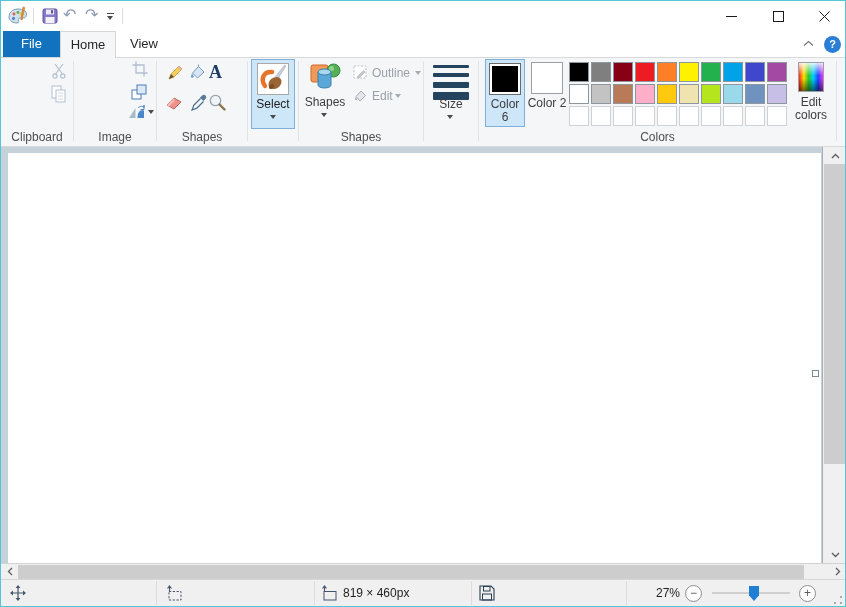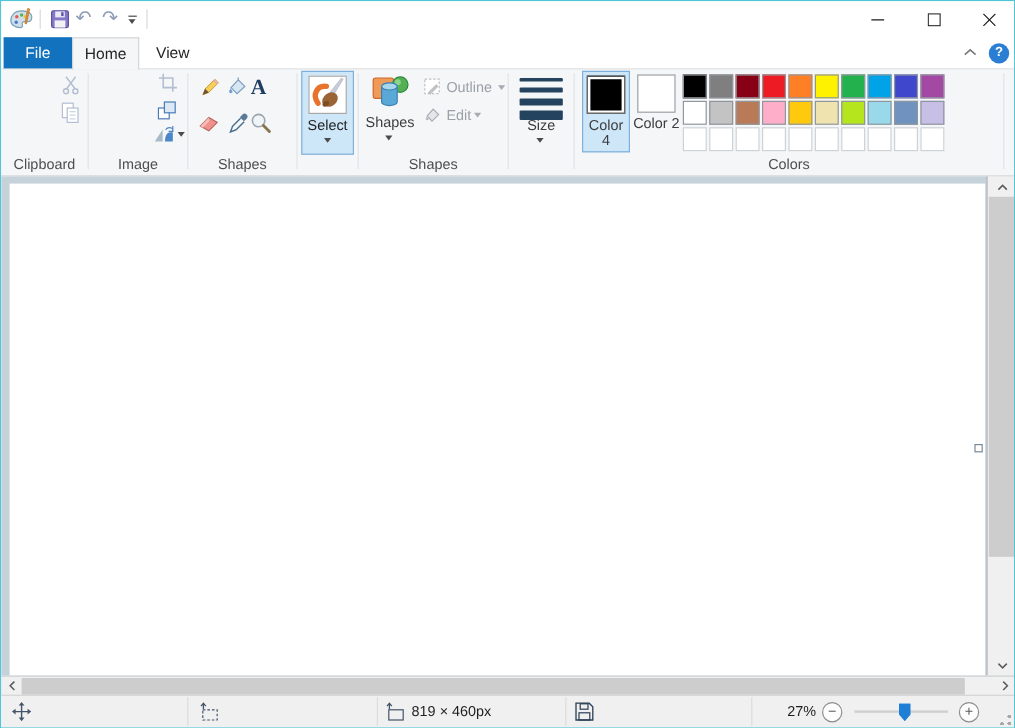--- a/index.html
+++ b/index.html
@@ -225,21 +225,21 @@
     <div class="abs sizebar" style="left:4px;top:6px;width:36px;height:3px"></div>
     <div class="abs sizebar" style="left:4px;top:14px;width:36px;height:4px"></div>
     <div class="abs sizebar" style="left:4px;top:23px;width:36px;height:6px"></div>
     <div class="abs sizebar" style="left:4px;top:33px;width:36px;height:8px"></div>
     <div class="abs lbl" style="left:0;top:39px;width:44px">Size</div>
     <div class="abs caret" style="left:18px;top:56px"></div>
   </div>
 
   <div class="abs bigbtn sel" style="left:484px;top:58px;width:40px;height:68px">
     <div class="abs swatch1" style="left: 3px; top: 3px; background: rgb(0, 0, 0);"></div>
-    <div class="abs lbl" style="left:0;top:38px;width:38px">Color 4</div>
+    <div class="abs lbl" style="left:0;top:38px;width:38px">Color 6</div>
   </div>
   <div class="abs" style="left:526px;top:58px;width:40px;height:68px">
     <div class="abs swatch2" style="left: 4px; top: 3px; background: rgb(255, 255, 255);"></div>
     <div class="abs lbl" style="left:0;top:38px;width:40px">Color 2</div>
   </div>
   <div id="palette" class="abs">
       <div class="pcell" style="background: rgb(0, 0, 0);"></div>
       <div class="pcell" style="background: rgb(127, 127, 127);"></div>
       <div class="pcell" style="background: rgb(136, 0, 21);"></div>
       <div class="pcell" style="background: rgb(237, 28, 36);"></div>
@@ -263,20 +263,24 @@
       <div class="pcell empty"></div>
       <div class="pcell empty"></div>
       <div class="pcell empty"></div>
       <div class="pcell empty"></div>
       <div class="pcell empty"></div>
       <div class="pcell empty"></div>
       <div class="pcell empty"></div>
       <div class="pcell empty"></div>
       <div class="pcell empty"></div>
     </div>
+  <div class="abs" style="left:786px;top:58px;width:48px;height:68px">
+    <div id="editicon" class="abs" style="left:11px;top:3px"></div>
+    <div class="abs lbl" style="left:0;top:37px;width:48px">Edit colors</div>
+  </div>
   <div class="abs grplbl" style="left:478px;top:129px;width:357px">Colors</div>
 
   <div id="workarea" class="abs">
     <div id="canvas" class="abs"></div>
     <div class="abs" style="left:811px;top:223px;width:7px;height:7px;background:#fff;border:1px solid #7a8a99"></div>
 
     <div id="vscroll" class="abs sb">
       <div class="abs ctr" style="left:1px;top:0;width:22px;height:17px">
         <svg width="9" height="6" viewBox="0 0 9 6">
             <path d="M1 5 L4.5 1.5 L8 5" fill="none" stroke="#5c5c5c" stroke-width="1.3"></path>

